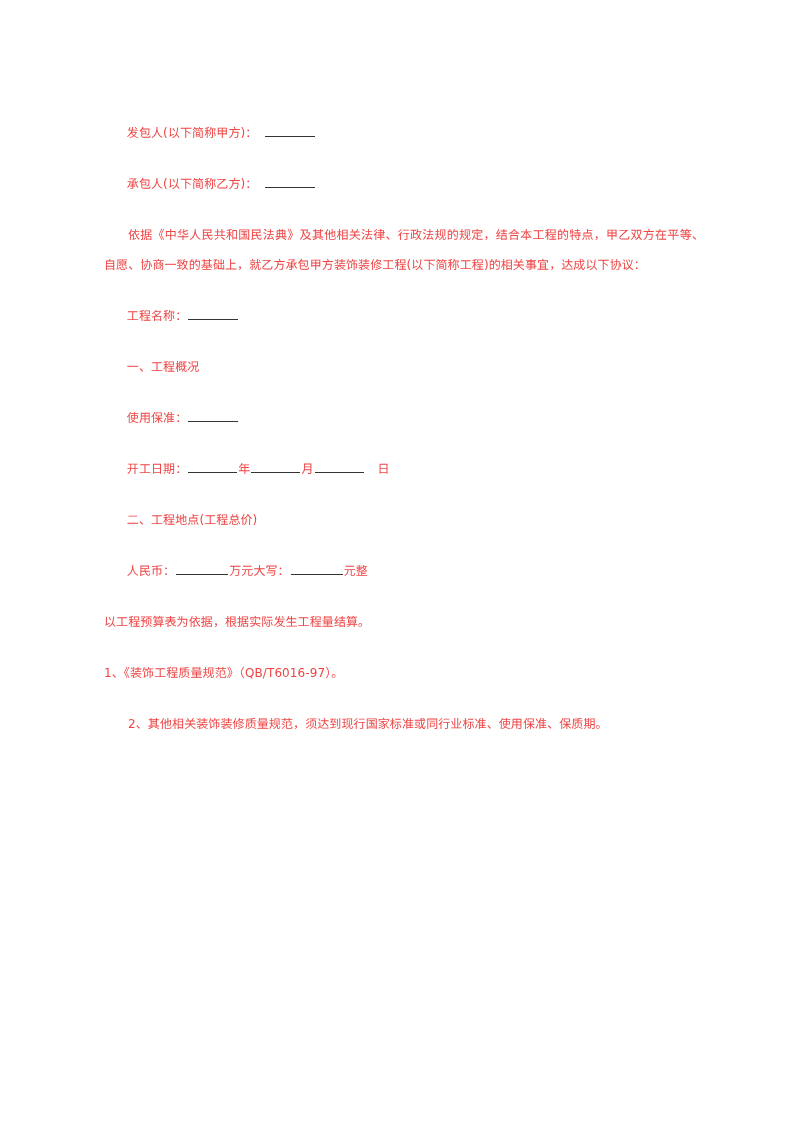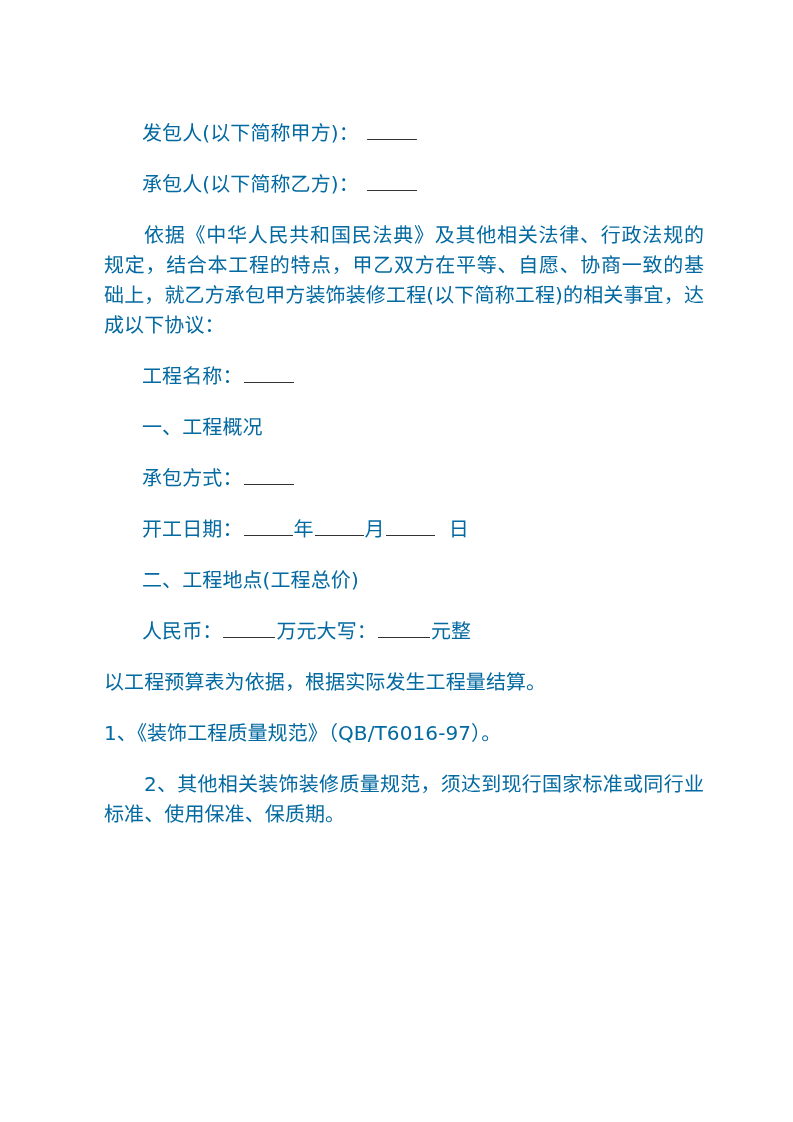--- a/index.html
+++ b/index.html
@@ -21,27 +21,27 @@
     overflow: hidden;
     box-sizing: border-box;
   }
   .content {
     position: absolute;
     left: 104px;
     top: 118px;
     width: 600px;
   }
   .para {
-    font-size: 20px;
+    font-size: 12px;
     line-height: 30px;
     letter-spacing: 0.1px;
     text-align: justify;
     text-justify: inter-ideograph;
     margin: 0 0 21px 0;
-    color: #0369a1;
+    color: #ef4444;
     word-break: break-all;
   }
   .para.indent {
     text-indent: 2em;
   }
   .para.indent-one {
     text-indent: 1.9em;
   }
   .blank {
     display: inline-block;
@@ -69,21 +69,21 @@
     <p class="para indent-one"><span>发包人(以下简称甲方)：</span><span class="gap-sm"></span><span class="blank blank-w1"></span></p>
 
     <p class="para indent-one"><span>承包人(以下简称乙方)：</span><span class="gap-sm"></span><span class="blank blank-w1"></span></p>
 
     <p class="para indent">依据《中华人民共和国民法典》及其他相关法律、行政法规的规定，结合本工程的特点，甲乙双方在平等、自愿、协商一致的基础上，就乙方承包甲方装饰装修工程(以下简称工程)的相关事宜，达成以下协议：</p>
 
     <p class="para indent-one"><span>工程名称：</span><span class="blank blank-w1"></span></p>
 
     <p class="para indent-one">一、工程概况</p>
 
-    <p class="para indent-one"><span>承包方式：</span><span class="blank blank-w1"></span></p>
+    <p class="para indent-one"><span>使用保准：</span><span class="blank blank-w1"></span></p>
 
 
     <p class="para indent-one"><span>开工日期：</span><span class="blank blank-w3"></span><span>年</span><span class="blank blank-w3"></span><span>月</span><span class="blank blank-w3"></span><span class="gap-md"></span><span>日</span></p>
 
     <p class="para indent-one">二、工程地点(工程总价)</p>
 
     <p class="para indent-one"><span>人民币：</span><span class="blank blank-w2"></span><span>万元大写：</span><span class="blank blank-w2"></span><span>元整</span></p>
 
     <p class="para">以工程预算表为依据，根据实际发生工程量结算。</p>
 

